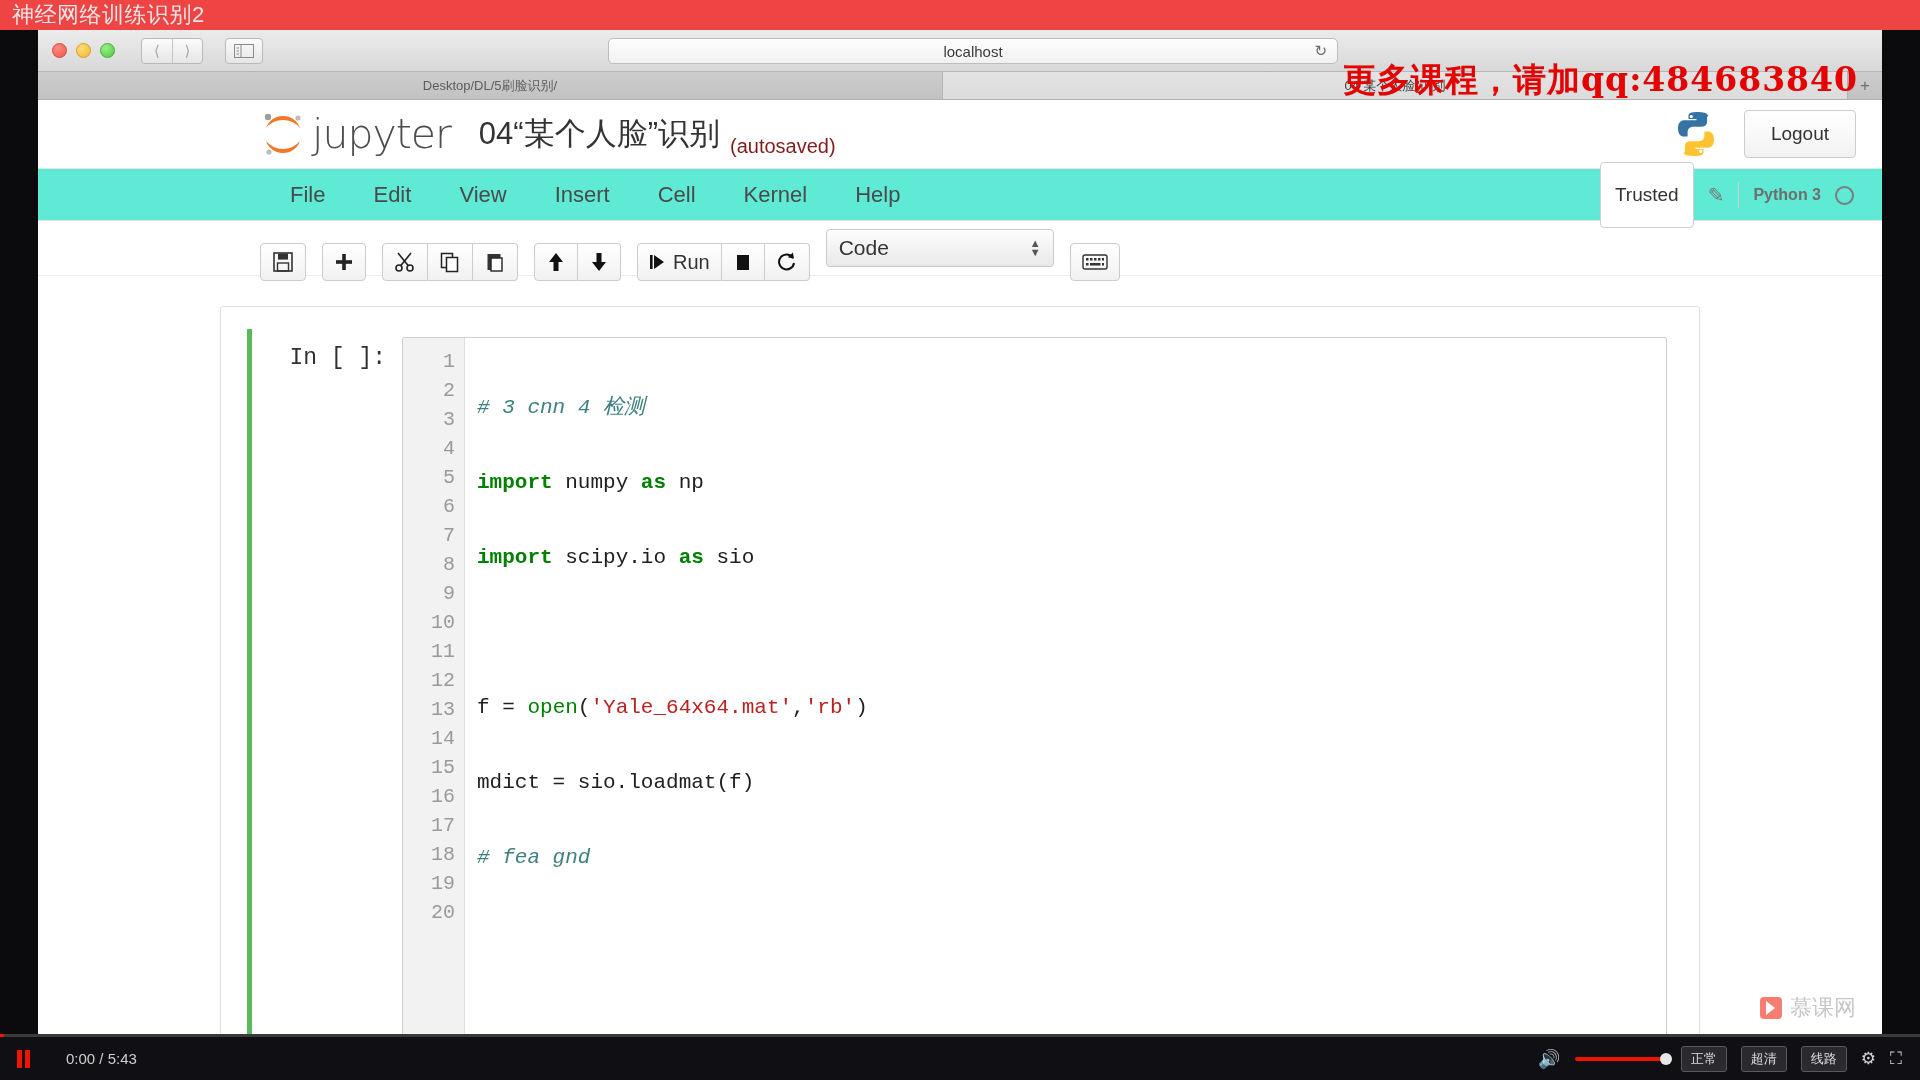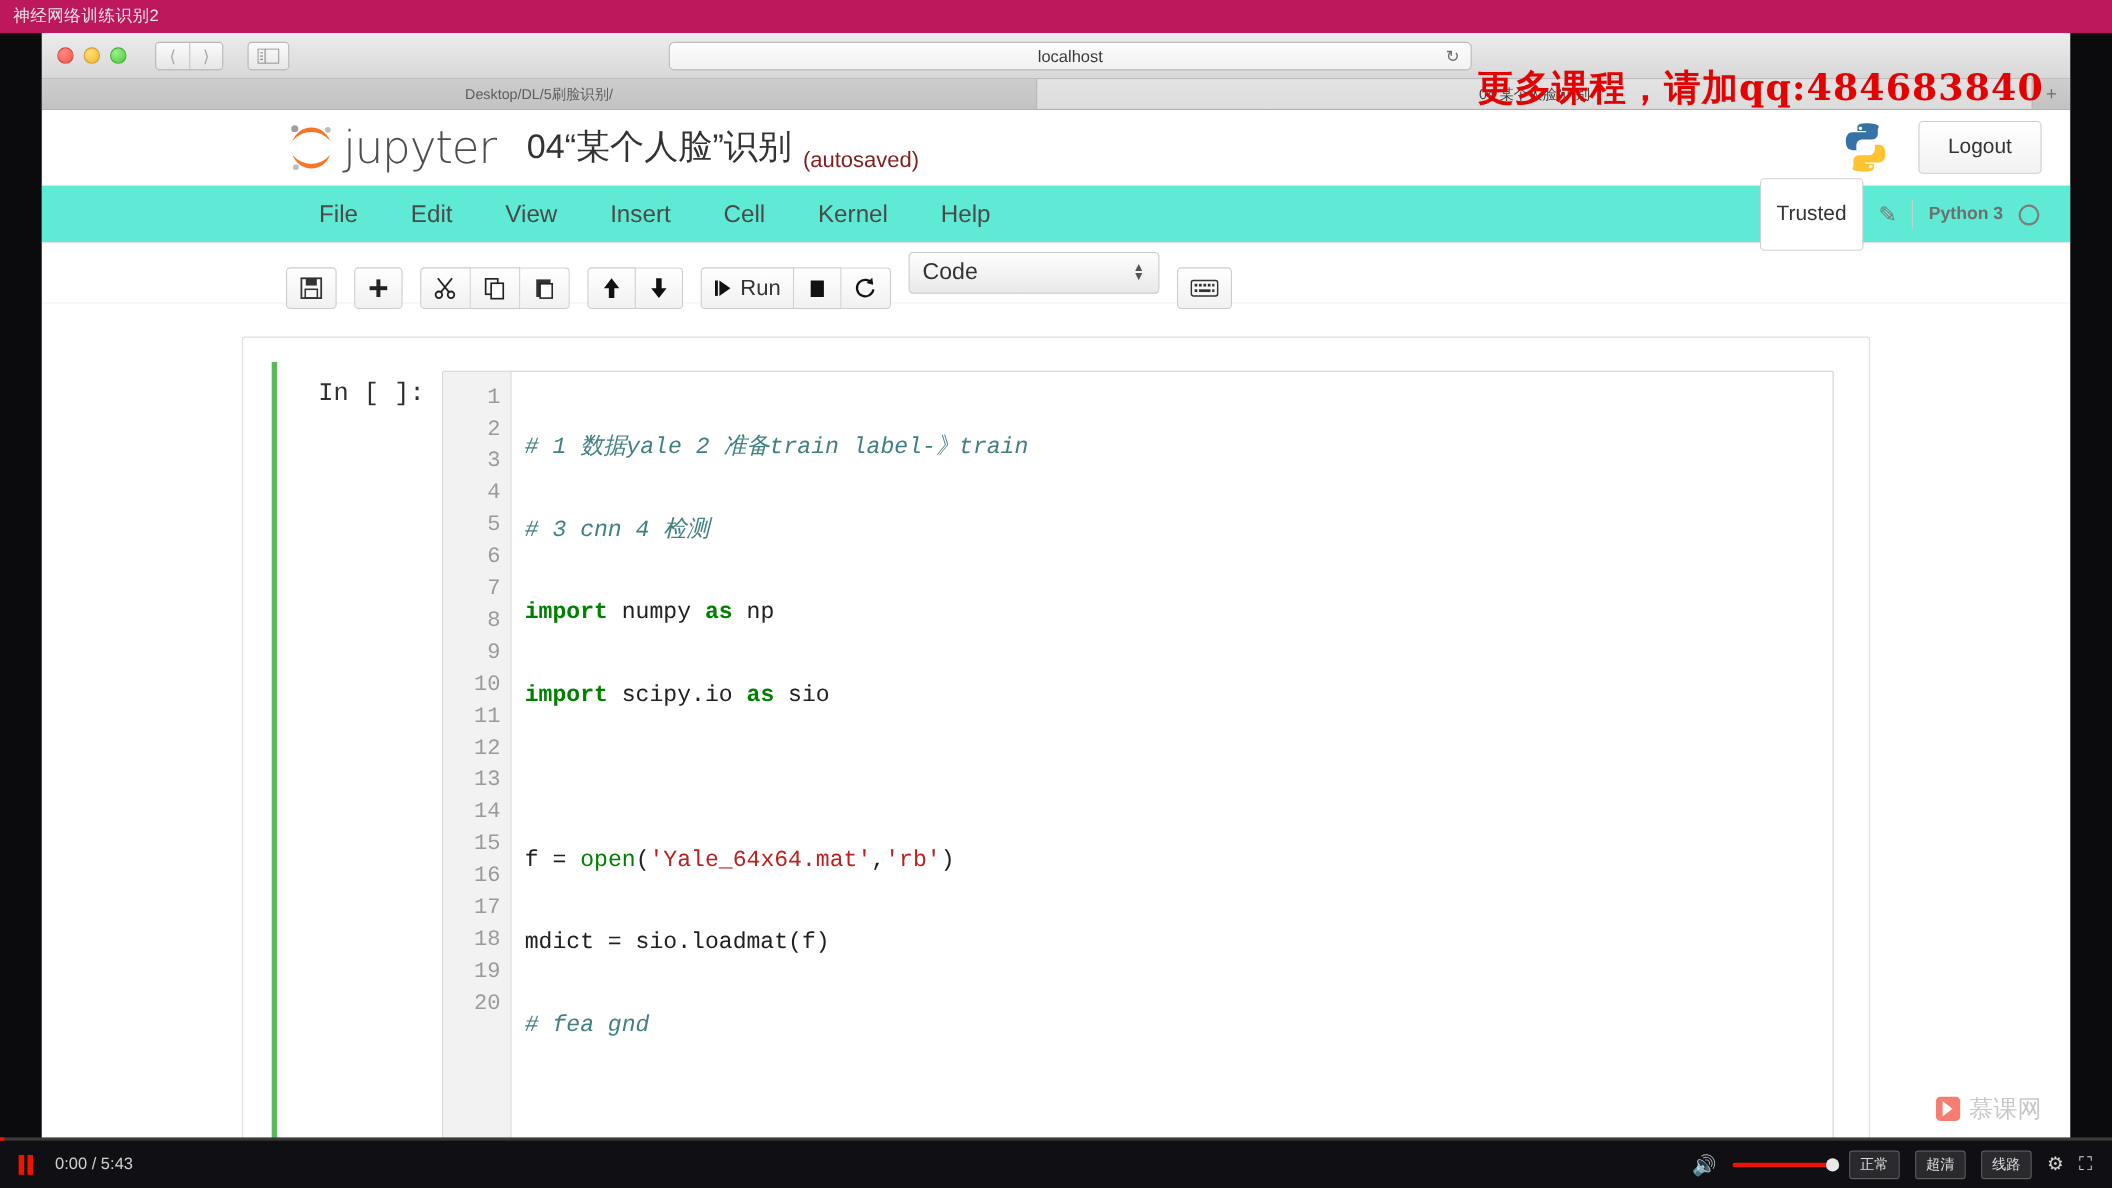--- a/index.html
+++ b/index.html
@@ -15,23 +15,23 @@
     position: relative;
     width: 1920px; height: 1080px;
     background: #0b0b0d;
     overflow: hidden;
   }
 
   
   #video-title-bar {
     position: absolute; left: 0; top: 0;
     width: 1920px; height: 30px;
-    background: #be185d;
+    background: #ef4444;
     color: #e6e6e6;
-    font-size: 15px;
+    font-size: 22px;
     line-height: 30px;
     padding-left: 12px;
     letter-spacing: .5px;
   }
 
   
   #browser {
     position: absolute;
     left: 38px; top: 30px;
     width: 1844px; height: 1006px;
@@ -289,21 +289,21 @@
     border-top: 1px solid #000;
   }
   #progress-track {
     position:absolute; left:0; top:-3px; width:1920px; height:3px; background:#3a3a3a;
   }
   #progress-fill { height:3px; width: 4px; background:#f01400; }
   #play-pause {
     width: 46px; display:flex; align-items:center; justify-content:center; gap:3px;
   }
   #play-pause span { display:block; width:5px; height:18px; background:#f01400; }
-  #timecode { color:#cfcfcf; font-size:15px; margin-left: 4px; }
+  #timecode { color:#cfcfcf; font-size:15px; margin-left: 20px; }
   #controls-right {
     margin-left:auto; display:flex; align-items:center; gap:14px; padding-right: 18px;
   }
   #volume-icon { color:#d5d5d5; font-size:18px; }
   #volume-slider {
     position:relative; width: 92px; height: 4px; background:#f01400; border-radius:2px;
   }
   #volume-knob {
     position:absolute; right:-5px; top:-4px; width:12px;height:12px;
     border-radius:50%; background:#e8e8e8;
@@ -520,21 +520,20 @@
                 <div>13</div>
                 <div>14</div>
                 <div>15</div>
                 <div>16</div>
                 <div>17</div>
                 <div>18</div>
                 <div>19</div>
                 <div>20</div>
               </div>
               <div id="code">
-                <div class="ln"><span class="c"># 1 数据yale 2 准备train label-》train</span></div>
                 <div class="ln"><span class="c"># 3 cnn 4 检测</span></div>
                 <div class="ln"><span class="k">import</span> numpy <span class="k">as</span> np</div>
                 <div class="ln"><span class="k">import</span> scipy.io <span class="k">as</span> sio</div>
                 <div class="ln">&nbsp;</div>
                 <div class="ln">f = <span class="b">open</span>(<span class="s">'Yale_64x64.mat'</span>,<span class="s">'rb'</span>)</div>
                 <div class="ln">mdict = sio.loadmat(f)</div>
                 <div class="ln"><span class="c"># fea gnd</span></div>
                 
                 
                 

